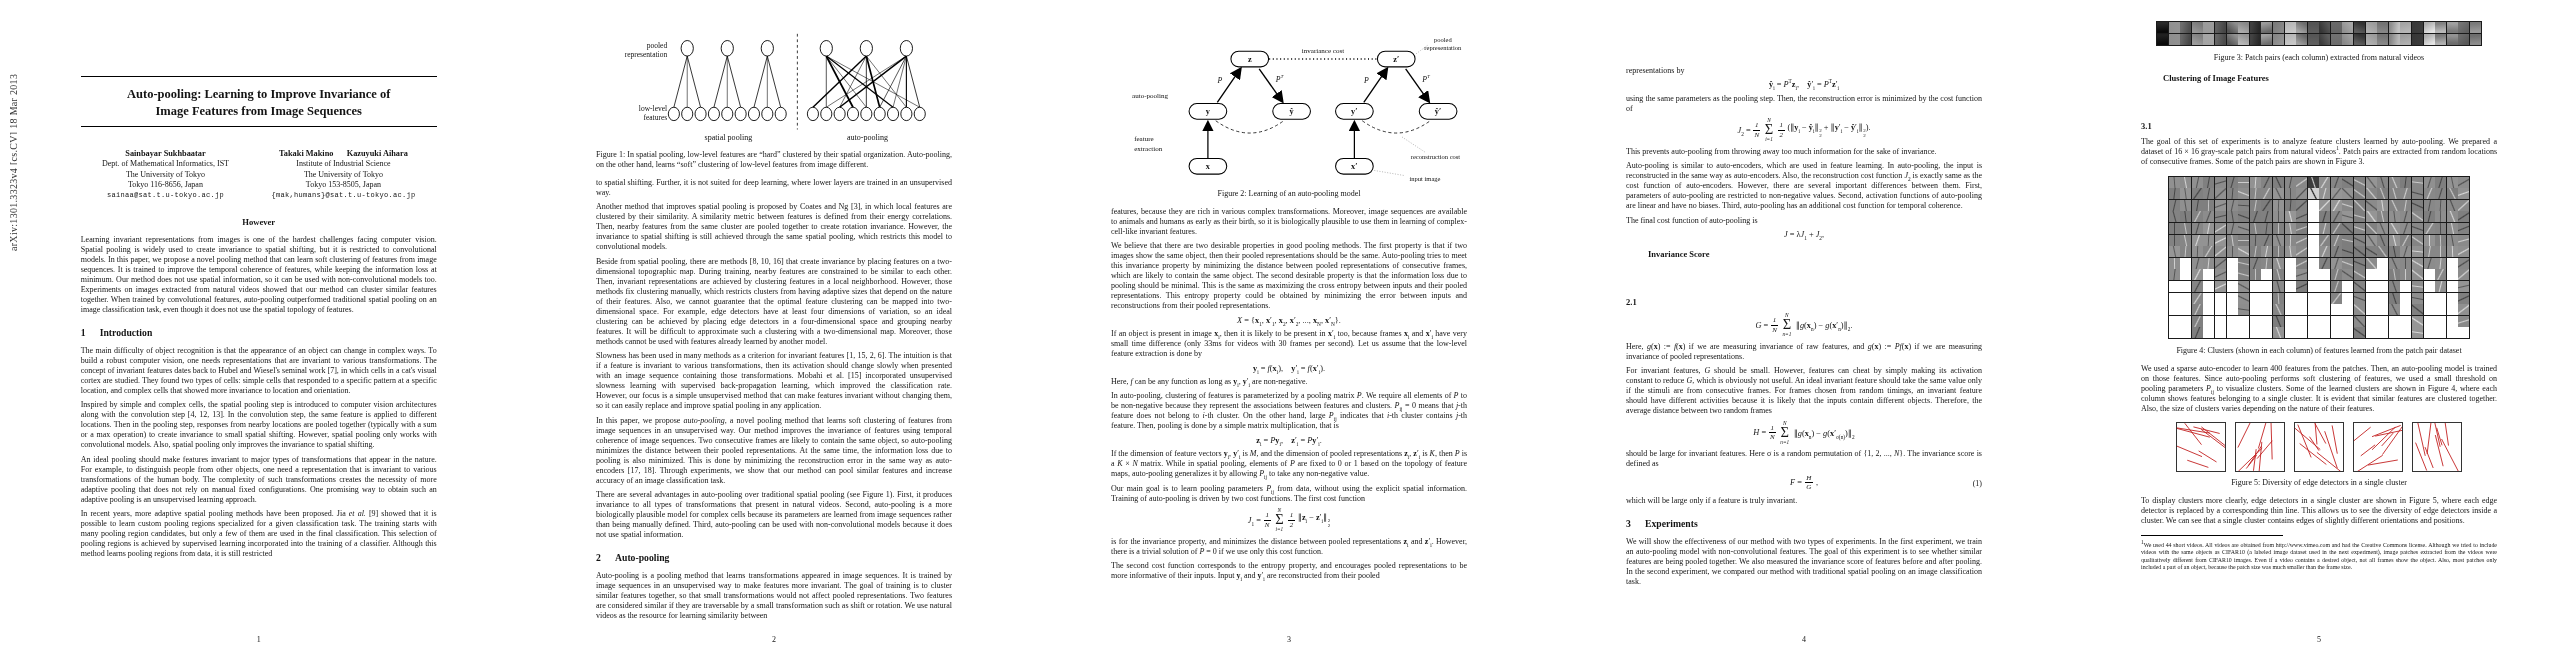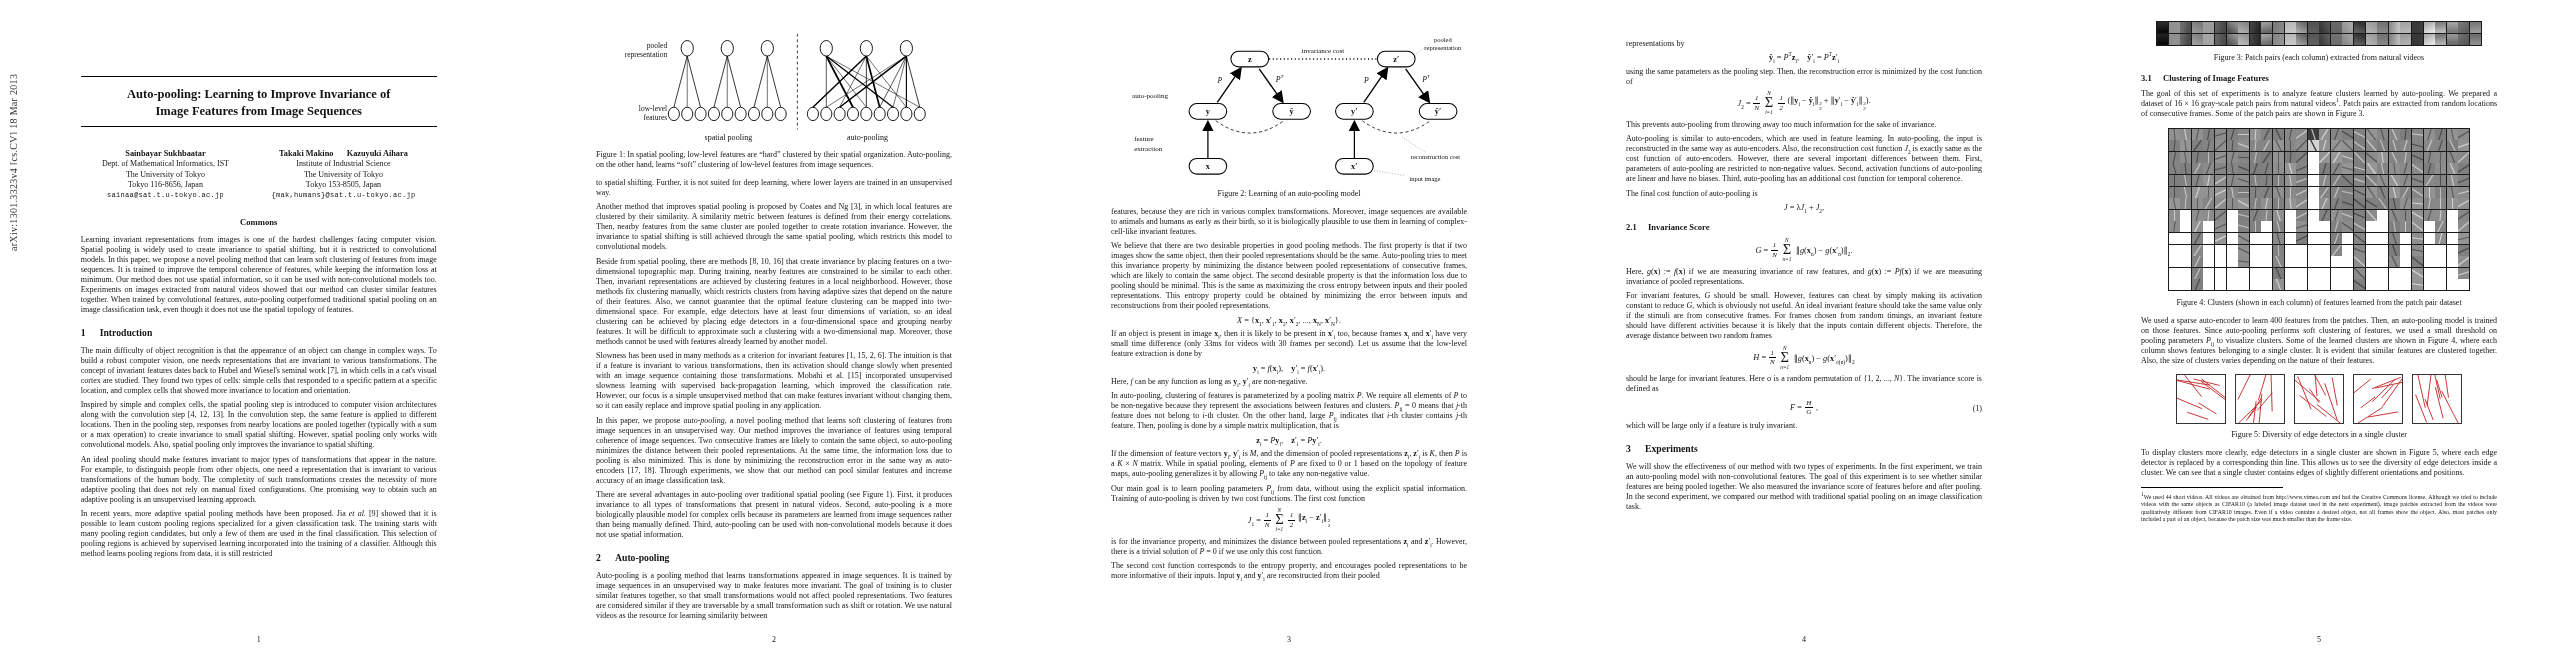--- a/index.html
+++ b/index.html
@@ -1,34 +1,34 @@
 <!DOCTYPE html>
 <html style="font-size:9px"><head>
 <meta charset="utf-8">
 <style>
   html,body{margin:0;padding:0;background:#ffffff;}
   .canvas{position:relative;width:2576px;height:667px;background:#ffffff;overflow:hidden;}
   .sheet{position:absolute;top:0;width:484px;height:667px;background:#fff;overflow:hidden;
          font-family:"Liberation Serif",serif;color:#141414;}
   .inner{padding:0 64px;}
-  .pt1{padding-top:76px;} .pt2{padding-top:25.6px;} .pt3{padding-top:24.5px;} .pt4{padding-top:39px;} .pt5{padding-top:18px;}
+  .pt1{padding-top:76px;} .pt2{padding-top:25.6px;} .pt3{padding-top:24.5px;} .pt4{padding-top:66px;} .pt5{padding-top:18px;}
   p.body{font-size:8px;line-height:10px;text-align:justify;margin:0 0 4.4px 0;}
   .rule{border-top:1.7px solid #000;}
   h1.title{font-size:12.5px;line-height:16.7px;font-weight:bold;text-align:center;margin:9px 16.7px 6.7px;}
   .authors{display:flex;justify-content:space-around;margin:22px 0 3.3px;}
   .author{text-align:center;font-size:8px;line-height:10.3px;}
   .author .nm{font-weight:bold;font-size:8.3px;}
   .nmrow span{margin:0 5.6px;}
   .email{font-family:"Liberation Mono","DejaVu Sans Mono",monospace;font-size:7px;letter-spacing:0.3px;}
   .abs-h{text-align:center;font-weight:bold;font-size:8.6px;margin:16.7px 0 7.8px;}
   .abstract{margin:0 23px;}
   h2.sec{font-size:9.7px;margin:12.2px 0 7.8px;display:flex;}
   h2.sec .hnum{width:19px;flex:none;}
   h3.sec{font-size:8.5px;margin:10px 0 6.1px;display:flex;}
-  h3.sec .hnum{width:22px;flex:none;}
+  h3.sec .hnum{width:22px;flex:none;margin-top:48px;}
   .pageno{position:absolute;bottom:23px;left:0;right:0;text-align:center;font-size:8px;color:#141414;}
   .fig{display:flex;justify-content:center;}
   .caption{font-size:8px;line-height:10px;margin:6.7px 0 7.8px;}
   .cap-just{text-align:justify;}
   .cap-center{text-align:center;}
   sub,sup{font-size:5.3px;line-height:0;}
   .supsub{display:inline-flex;flex-direction:column;font-size:5px;line-height:1.05;vertical-align:-2.2px;margin-left:0.6px;font-style:normal;}
   .eq{display:flex;align-items:center;justify-content:center;gap:2.8px;margin:4.4px 0;font-size:8.3px;position:relative;}
   .eq .pl{white-space:nowrap;}
   .frac{display:inline-flex;flex-direction:column;align-items:center;font-size:7px;line-height:1.2;font-style:italic;}
@@ -73,21 +73,21 @@
           <div class="nm nmrow">
             <span>Takaki Makino</span>
             <span>Kazuyuki Aihara</span>
           </div>
           <div>Institute of Industrial Science</div>
           <div>The University of Tokyo</div>
           <div>Tokyo 153-8505, Japan</div>
           <div class="email">{mak,humans}@sat.t.u-tokyo.ac.jp</div>
         </div>
       </div>
-      <div class="abs-h">Commons</div>
+      <div class="abs-h">However</div>
       <p class="body abstract">Learning invariant representations from images is one of the hardest challenges facing computer vision. Spatial pooling is widely used to create invariance to spatial shifting, but it is restricted to convolutional models. In this paper, we propose a novel pooling method that can learn soft clustering of features from image sequences. It is trained to improve the temporal coherence of features, while keeping the information loss at minimum. Our method does not use spatial information, so it can be used with non-convolutional models too. Experiments on images extracted from natural videos showed that our method can cluster similar features together. When trained by convolutional features, auto-pooling outperformed traditional spatial pooling on an image classification task, even though it does not use the spatial topology of features.</p>
       <h2 class="sec">
         <span class="hnum">1</span>
         <span>Introduction</span>
       </h2>
       <p class="body">The main difficulty of object recognition is that the appearance of an object can change in complex ways.  To build a robust computer vision, one needs representations that are invariant to various transformations. The concept of invariant features dates back to Hubel and Wiesel's seminal work [7], in which cells in a cat's visual cortex are studied. They found two types of cells: simple cells that responded to a specific pattern at a specific location, and complex cells that showed more invariance to location and orientation.</p>
       <p class="body">Inspired by simple and complex cells, the spatial pooling step is introduced to computer vision architectures along with the convolution step [4, 12, 13]. In the convolution step, the same feature is applied to different locations. Then in the pooling step, responses from nearby locations are pooled together (typically with a sum or a max operation) to create invariance to small spatial shifting. However, spatial pooling only works with convolutional models. Also, spatial pooling only improves the invariance to spatial shifting.</p>
       <p class="body">An ideal pooling should make features invariant to major types of transformations that appear in the nature.  For example, to distinguish people from other objects, one need a representation that is invariant to various transformations of the human body. The complexity of such transformations creates the necessity of more adaptive pooling that does not rely on manual fixed configurations. One promising way to obtain such an adaptive pooling is an unsupervised learning approach.</p>
       <p class="body">In recent years, more adaptive spatial pooling methods have been proposed.  Jia <i>et al.</i> [9] showed that it is possible to learn custom pooling regions specialized for a given classification task.  The training starts with many pooling region candidates, but only a few of them are used in the final classification. This selection of pooling regions is achieved by supervised learning incorporated into the training of a classifier. Although this method learns pooling regions from data, it is still restricted</p>
     </div>
@@ -151,21 +151,21 @@
               <ellipse cx="486" cy="158" rx="10" ry="12" fill="#fff" stroke="#000" stroke-width="1.6"></ellipse>
               <ellipse cx="510" cy="158" rx="10" ry="12" fill="#fff" stroke="#000" stroke-width="1.6"></ellipse>
               <ellipse cx="534" cy="158" rx="10" ry="12" fill="#fff" stroke="#000" stroke-width="1.6"></ellipse>
               <ellipse cx="558" cy="158" rx="10" ry="12" fill="#fff" stroke="#000" stroke-width="1.6"></ellipse>
               <ellipse cx="582" cy="158" rx="10" ry="12" fill="#fff" stroke="#000" stroke-width="1.6"></ellipse>
             </g>
           <text x="238" y="205" text-anchor="middle" font-size="14.5">spatial pooling</text>
           <text x="488" y="205" text-anchor="middle" font-size="14.5">auto-pooling</text>
         </svg>
       </div>
-      <p class="caption cap-just">Figure 1: In spatial pooling, low-level features are “hard” clustered by their spatial organization. Auto-pooling, on the other hand, learns “soft” clustering of low-level features from image sequences.</p>
+      <p class="caption cap-just">Figure 1: In spatial pooling, low-level features are “hard” clustered by their spatial organization. Auto-pooling, on the other hand, learns “soft” clustering of low-level features from image different.</p>
       <p class="body">to spatial shifting.  Further, it is not suited for deep learning, where lower layers are trained in an unsupervised way.</p>
       <p class="body">Another method that improves spatial pooling is proposed by Coates and Ng [3], in which local features are clustered by their similarity.  A similarity metric between features is defined from their energy correlations. Then, nearby features from the same cluster are pooled together to create rotation invariance. However, the invariance to spatial shifting is still achieved through the same spatial pooling, which restricts this model to convolutional models.</p>
       <p class="body">Beside from spatial pooling, there are methods [8, 10, 16] that create invariance by placing features on a two-dimensional topographic map. During training, nearby features are constrained to be similar to each other.  Then, invariant representations are achieved by clustering features in a local neighborhood. However, those methods fix clustering manually, which restricts clusters from having adaptive sizes that depend on the nature of their features. Also, we cannot guarantee that the optimal feature clustering can be mapped into two-dimensional space.  For example, edge detectors have at least four dimensions of variation, so an ideal clustering can be achieved by placing edge detectors in a four-dimensional space and grouping nearby features. It will be difficult to approximate such a clustering with a two-dimensional map.  Moreover, those methods cannot be used with features already learned by another model.</p>
       <p class="body">Slowness has been used in many methods as a criterion for invariant features [1, 15, 2, 6].  The intuition is that if a feature is invariant to various transformations, then its activation should change slowly when presented with an image sequence containing those transformations. Mobahi et al. [15] incorporated unsupervised slowness learning with supervised back-propagation learning, which improved the classification rate.  However, our focus is a simple unsupervised method that can make features invariant without changing them, so it can easily replace and improve spatial pooling in any application.</p>
       <p class="body">In this paper, we propose <i>auto-pooling</i>, a novel pooling method that learns soft clustering of features from image sequences in an unsupervised way.  Our method improves the invariance of features using temporal coherence of image sequences.  Two consecutive frames are likely to contain the same object, so auto-pooling minimizes the distance between their pooled representations.  At the same time, the information loss due to pooling is also minimized. This is done by minimizing the reconstruction error in the same way as auto-encoders [17, 18]. Through experiments, we show that our method can pool similar features and increase accuracy of an image classification task.</p>
       <p class="body">There are several advantages in auto-pooling over traditional spatial pooling (see Figure 1). First, it produces invariance to all types of transformations that present in natural videos. Second, auto-pooling is a more biologically plausible model for complex cells because its parameters are learned from image sequences rather than being manually defined.  Third, auto-pooling can be used with non-convolutional models because it does not use spatial information.</p>
       <h2 class="sec">
         <span class="hnum">2</span>
         <span>Auto-pooling</span>
       </h2>

